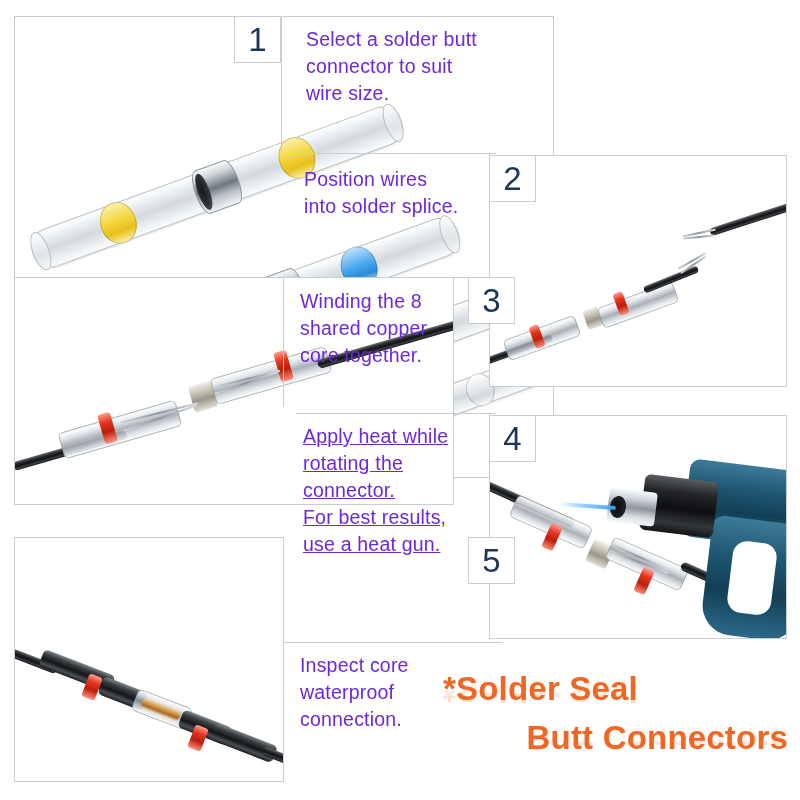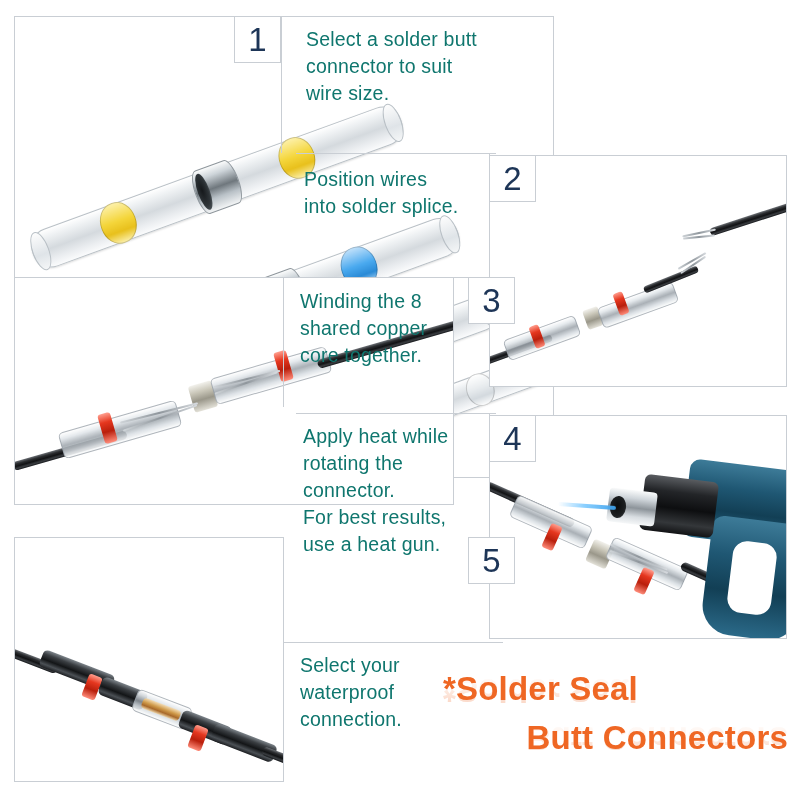--- a/index.html
+++ b/index.html
@@ -42,21 +42,21 @@
     font-family: "Liberation Sans", sans-serif;
     line-height: 1;
     z-index: 6;
   }
 
   
   .txt {
     position: absolute;
     font-size: 19.5px;
     line-height: 27px;
-    color: #0f766e;
+    color: #6d28d9;
     letter-spacing: .2px;
     white-space: pre-line;
     z-index: 5;
   }
 
   
   .hrule {
     position: absolute;
     height: 1px;
     background: #c9ced4;
@@ -340,21 +340,21 @@
 
 <div class="hrule" style="left:283px; top:277px; width:220px;"></div>
 <div class="vrule" style="left:283px; top:277px; height:130px;"></div>
 
 <div class="txt" style="left:300px; top:288px; width:200px;">Winding the 8
 shared copper
 core together.</div>
 
 <div class="hrule" style="left:296px; top:413px; width:200px;"></div>
 
-<div class="txt" style="left:303px; top:423px; width:210px;">Apply heat while
+<div class="txt" style="left:303px; top:423px; width:210px;text-decoration:underline;">Apply heat while
 rotating the
 connector.
 For best results,
 use a heat gun.</div>
 
 <div class="vrule" style="left:489px; top:413px; height:215px;"></div>
 
 <div class="panel" style="left:489px; top:415px; width:298px; height:224px;">
   <div class="art">
 
@@ -400,21 +400,21 @@
 </div>
 
 <div class="num-box" style="left:468px; top:537px;">
   <span>5</span>
 </div>
 
 <div class="vrule" style="left:283px; top:537px; height:105px;"></div>
 
 <div class="hrule" style="left:283px; top:642px; width:220px;"></div>
 
-<div class="txt" style="left:300px; top:652px; width:200px;">Select your
+<div class="txt" style="left:300px; top:652px; width:200px;">Inspect core
 waterproof
 connection.</div>
 
 <div class="brand" style="left:443px; top:672px; width:345px;">
   <div class="brand-line b1">
     <span>*Solder Seal</span>
     <span class="refl" aria-hidden="true">*Solder Seal</span>
   </div>
   <div class="brand-line b2">
     <span>Butt Connectors</span>

